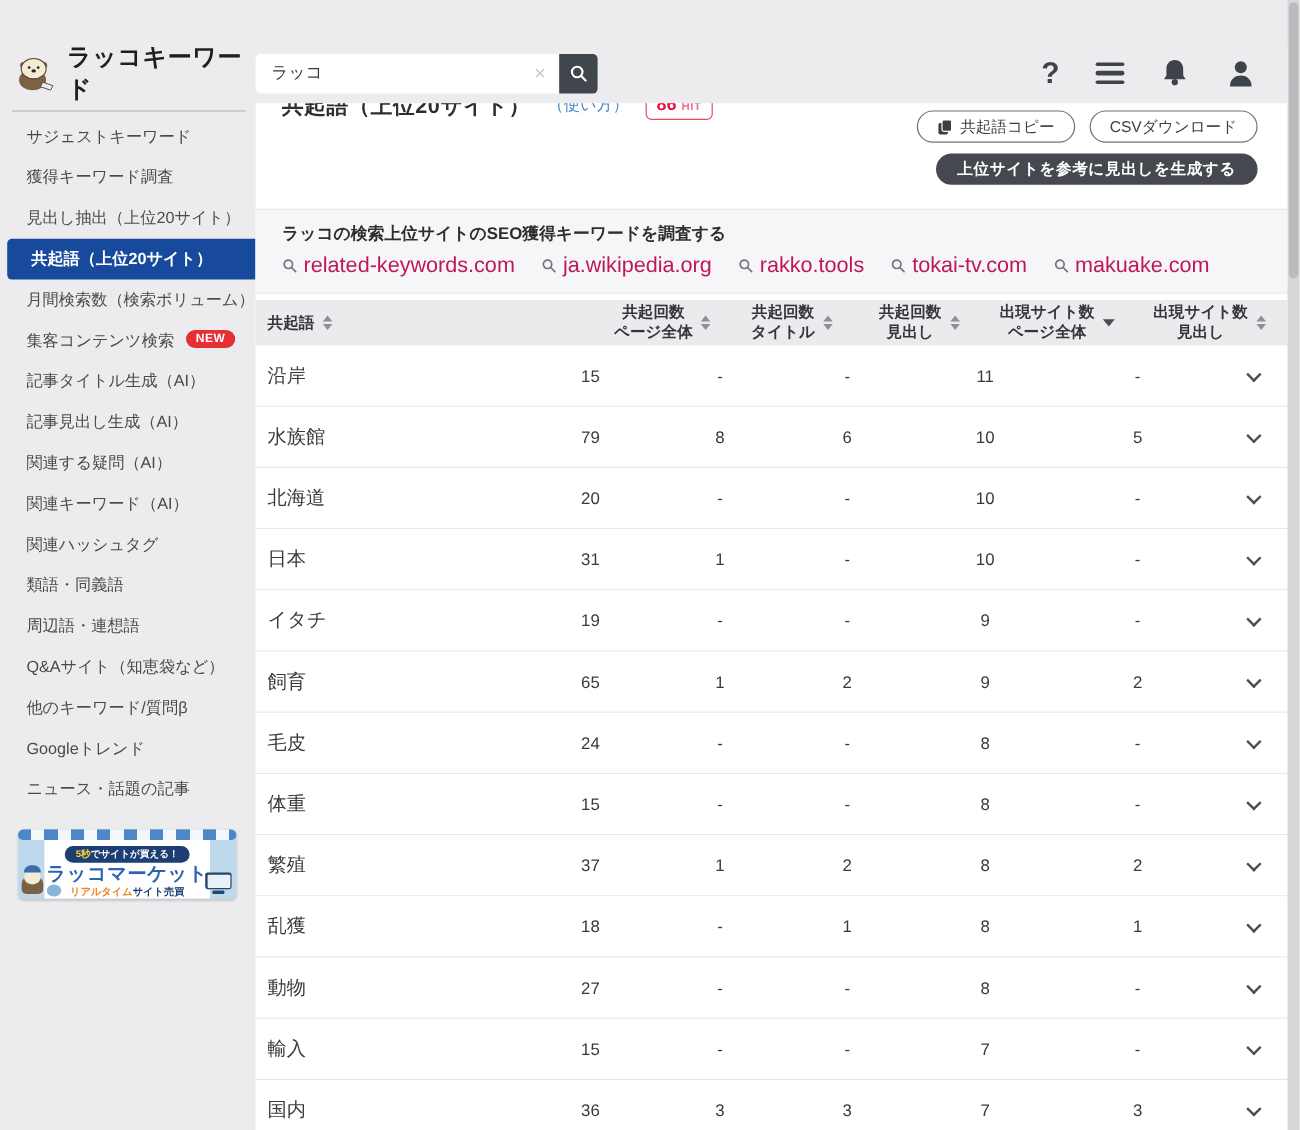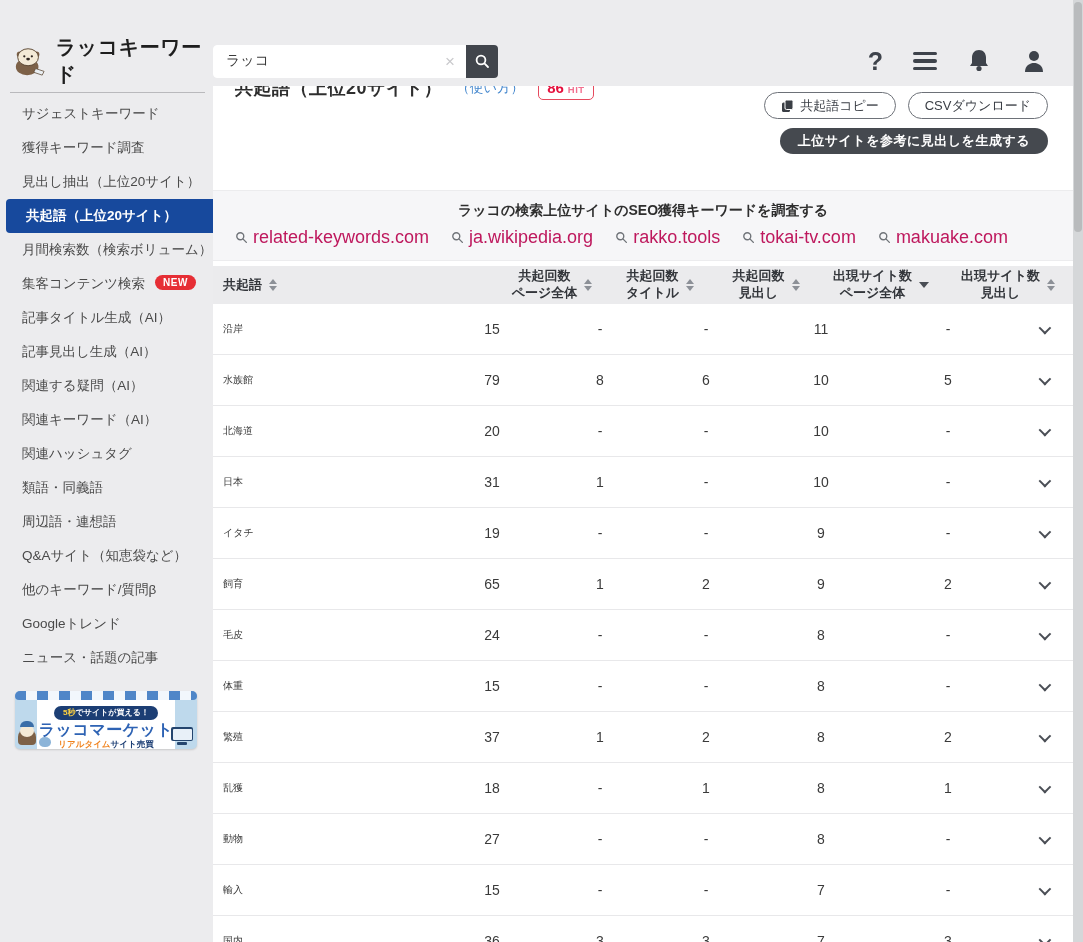--- a/index.html
+++ b/index.html
@@ -88,32 +88,32 @@
     padding:0 25px; margin-top:-8px; }
   .toolbar-row { display:flex; gap:12px; }
   .btn-outline { background:#fff; border:1px solid #6d7178; border-radius:14px;
     height:27px; padding:0 16px; font-size:13px; color:#3a3e45; display:flex;
     align-items:center; gap:6px; cursor:pointer; font-family:inherit; }
   .btn-dark { background:#45494f; border:none; border-radius:14px; height:26px;
     padding:0 18px; font-size:13px; font-weight:bold; color:#fff; display:flex;
     align-items:center; cursor:pointer; font-family:inherit; letter-spacing:0.5px; }
 
   .info-box { background:#f6f6f8; border-top:1px solid #ececee; border-bottom:1px solid #ececee;
-    margin-top:36px; padding:11px 22px 12px;text-align:center; }
+    margin-top:20px; padding:11px 22px 12px; }
   .info-heading { font-size:14px; font-weight:bold; color:#2e2e2e; margin-bottom:7px; }
   .site-links { display:flex; gap:22px; align-items:center; }
   .site-link { display:flex; align-items:center; gap:5px; cursor:pointer; }
   .site-link span { font-size:18px; color:#be185d; }
 
   
   .table { margin-top:5px; }
   .thead { display:flex; align-items:center; background:#ebebed; height:38px; }
   .trow { display:flex; align-items:center; height:51px; border-bottom:1px solid #e8e8ea;
     background:#fff; }
-  .cell-kw { flex:1; padding-left:10px; font-size:10px; color:#3a3a3a; }
+  .cell-kw { flex:1; padding-left:10px; font-size:16px; color:#3a3a3a; }
   .cell-num { text-align:center; font-size:14px; color:#3a3a3a; }
   .c1 { width:110px; } .c2 { width:106px; } .c3 { width:106px; }
   .c4 { width:124px; } .c5 { width:130px; }
   .cell-chev { width:60px; display:flex; justify-content:center; }
   .th { display:flex; align-items:center; justify-content:center; gap:7px;
     font-size:13px; font-weight:bold; color:#33363b; cursor:pointer; }
   .th-kw { flex:1; justify-content:flex-start; padding-left:10px; }
   .th-label { text-align:center; line-height:1.3; }
   .sort { display:flex; flex-direction:column; gap:2.5px; align-items:center; }
   .tri-up { width:0; height:0; border-left:4px solid transparent;

